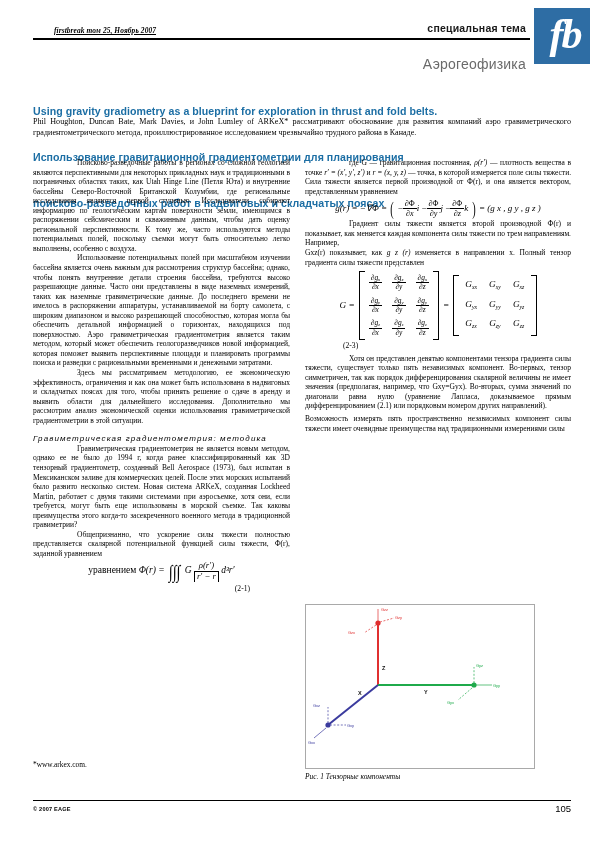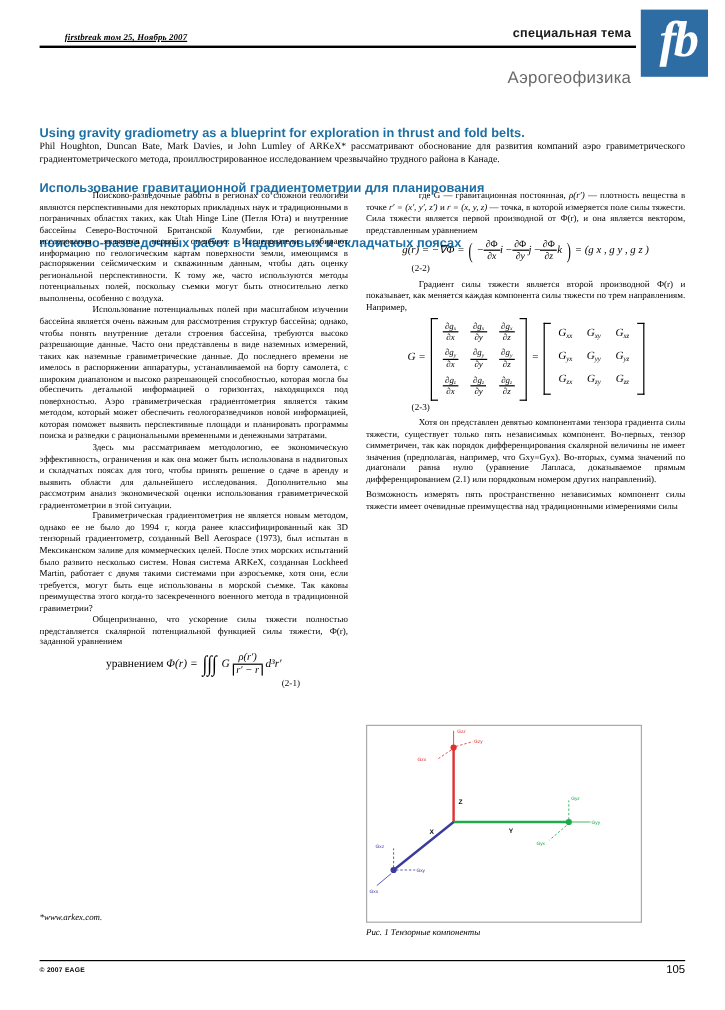--- a/index.html
+++ b/index.html
@@ -248,21 +248,20 @@
     font-style: italic;
     font-size: 7.4px;
     color: #000;
   }
 
   
   .footnote {
     position: absolute;
     left: 33px; top: 760px;
     font-family: "Liberation Serif", serif;
-    font-style: italic;
     font-size: 7.4px;
     color: #000;
   }
 
   
   .footer-rule {
     position: absolute;
     left: 33px; top: 800px;
     width: 538px; height: 0.9px;
     background: #000;
@@ -308,20 +307,21 @@
     <div class="title-ru2">поисково-разведочных работ в надвиговых и складчатых поясах</div>
   </div>
 
   <div class="abstract">Phil Houghton, Duncan Bate, Mark Davies, и John Lumley of ARKeX* рассматривают обоснование для развития компаний аэро гравиметрического градиентометрического метода, проиллюстрированное исследованием чрезвычайно трудного района в Канаде.</div>
 
   <div class="col col-left">
     <p>Поисково-разведочные работы в регионах со сложной геологией являются перспективными для некоторых прикладных наук и традиционными в пограничных областях таких, как Utah Hinge Line (Петля Юта) и внутренние бассейны Северо-Восточной Британской Колумбии, где региональные исследования являются первой ступенью. Исследователи собирают информацию по геологическим картам поверхности земли, имеющимся в распоряжении сейсмическим и скважинным данным, чтобы дать оценку региональной перспективности. К тому же, часто используются методы потенциальных полей, поскольку съемки могут быть относительно легко выполнены, особенно с воздуха.</p>
     <p>Использование потенциальных полей при масштабном изучении бассейна является очень важным для рассмотрения структур бассейна; однако, чтобы понять внутренние детали строения бассейна, требуются высоко разрешающие данные. Часто они представлены в виде наземных измерений, таких как наземные гравиметрические данные. До последнего времени не имелось в распоряжении аппаратуры, устанавливаемой на борту самолета, с широким диапазоном и высоко разрешающей способностью, которая могла бы обеспечить детальной информацией о горизонтах, находящихся под поверхностью. Аэро гравиметрическая градиентометрия является таким методом, который может обеспечить геологоразведчиков новой информацией, которая поможет выявить перспективные площади и планировать программы поиска и разведки с рациональными временными и денежными затратами.</p>
     <p>Здесь мы рассматриваем методологию, ее экономическую эффективность, ограничения и как она может быть использована в надвиговых и складчатых поясах для того, чтобы принять решение о сдаче в аренду и выявить области для дальнейшего исследования. Дополнительно мы рассмотрим анализ экономической оценки использования гравиметрической градиентометрии в этой ситуации.</p>
 
+    <div class="subhead">Гравиметрическая градиентометрия: методика</div>
 
     <p>Гравиметрическая градиентометрия не является новым методом, однако ее не было до 1994 г, когда ранее классифицированный как 3D тензорный градиентометр, созданный Bell Aerospace (1973), был испытан в Мексиканском заливе для коммерческих целей. После этих морских испытаний было развито несколько систем. Новая система ARKeX, созданная Lockheed Martin, работает с двумя такими системами при аэросъемке, хотя они, если требуется, могут быть еще использованы в морской съемке. Так каковы преимущества этого когда-то засекреченного военного метода в традиционной гравиметрии?</p>
     <p>Общепризнанно, что ускорение силы тяжести полностью представляется скалярной потенциальной функцией силы тяжести, Ф(r), заданной уравнением</p>
 
     <div class="math" style="font-size:9.5px;">
       <span style="font-style:normal;">уравнением&nbsp;</span><span>Φ(r) =</span>
       <span class="bigint">∫∫∫</span>
       <span>G</span>
       <span class="frac" style="font-size:0.92em;">
         <span class="num">ρ(r′)</span>
@@ -354,24 +354,28 @@
         <span class="num up">∂Φ</span>
         <span class="den">∂y</span>
       </span><span>j</span>
       <span style="font-style:normal;">−</span><span class="frac" style="font-size:0.9em;">
         <span class="num up">∂Φ</span>
         <span class="den">∂z</span>
       </span><span>k</span>
       <span class="paren">)</span>
       <span>= (g x , g y , g z )</span>
     </div>
-    <div class="eqnum-left">(2-2)</div>
 
     <p>Градиент силы тяжести является второй производной Ф(r) и показывает, как меняется каждая компонента силы тяжести по трем направлениям. Например,</p>
 
+    <p class="noindent">
+      <span>Gxz(r) показывает, как</span>
+      <span style="font-style:italic;">g z (r)</span>
+      <span>изменяется в направлении x. Полный тензор градиента силы тяжести представлен</span>
+    </p>
 
     <div class="matrix-eq" style="font-size:7.4px;">
       <span style="font-size:1.25em;">G =</span>
 
       <span class="brk">
         <span class="bar l"></span>
         <span class="mgrid">
           <span class="frac">
               <span class="num">∂g<sub>x</sub></span>
               <span class="den">∂x</span>

